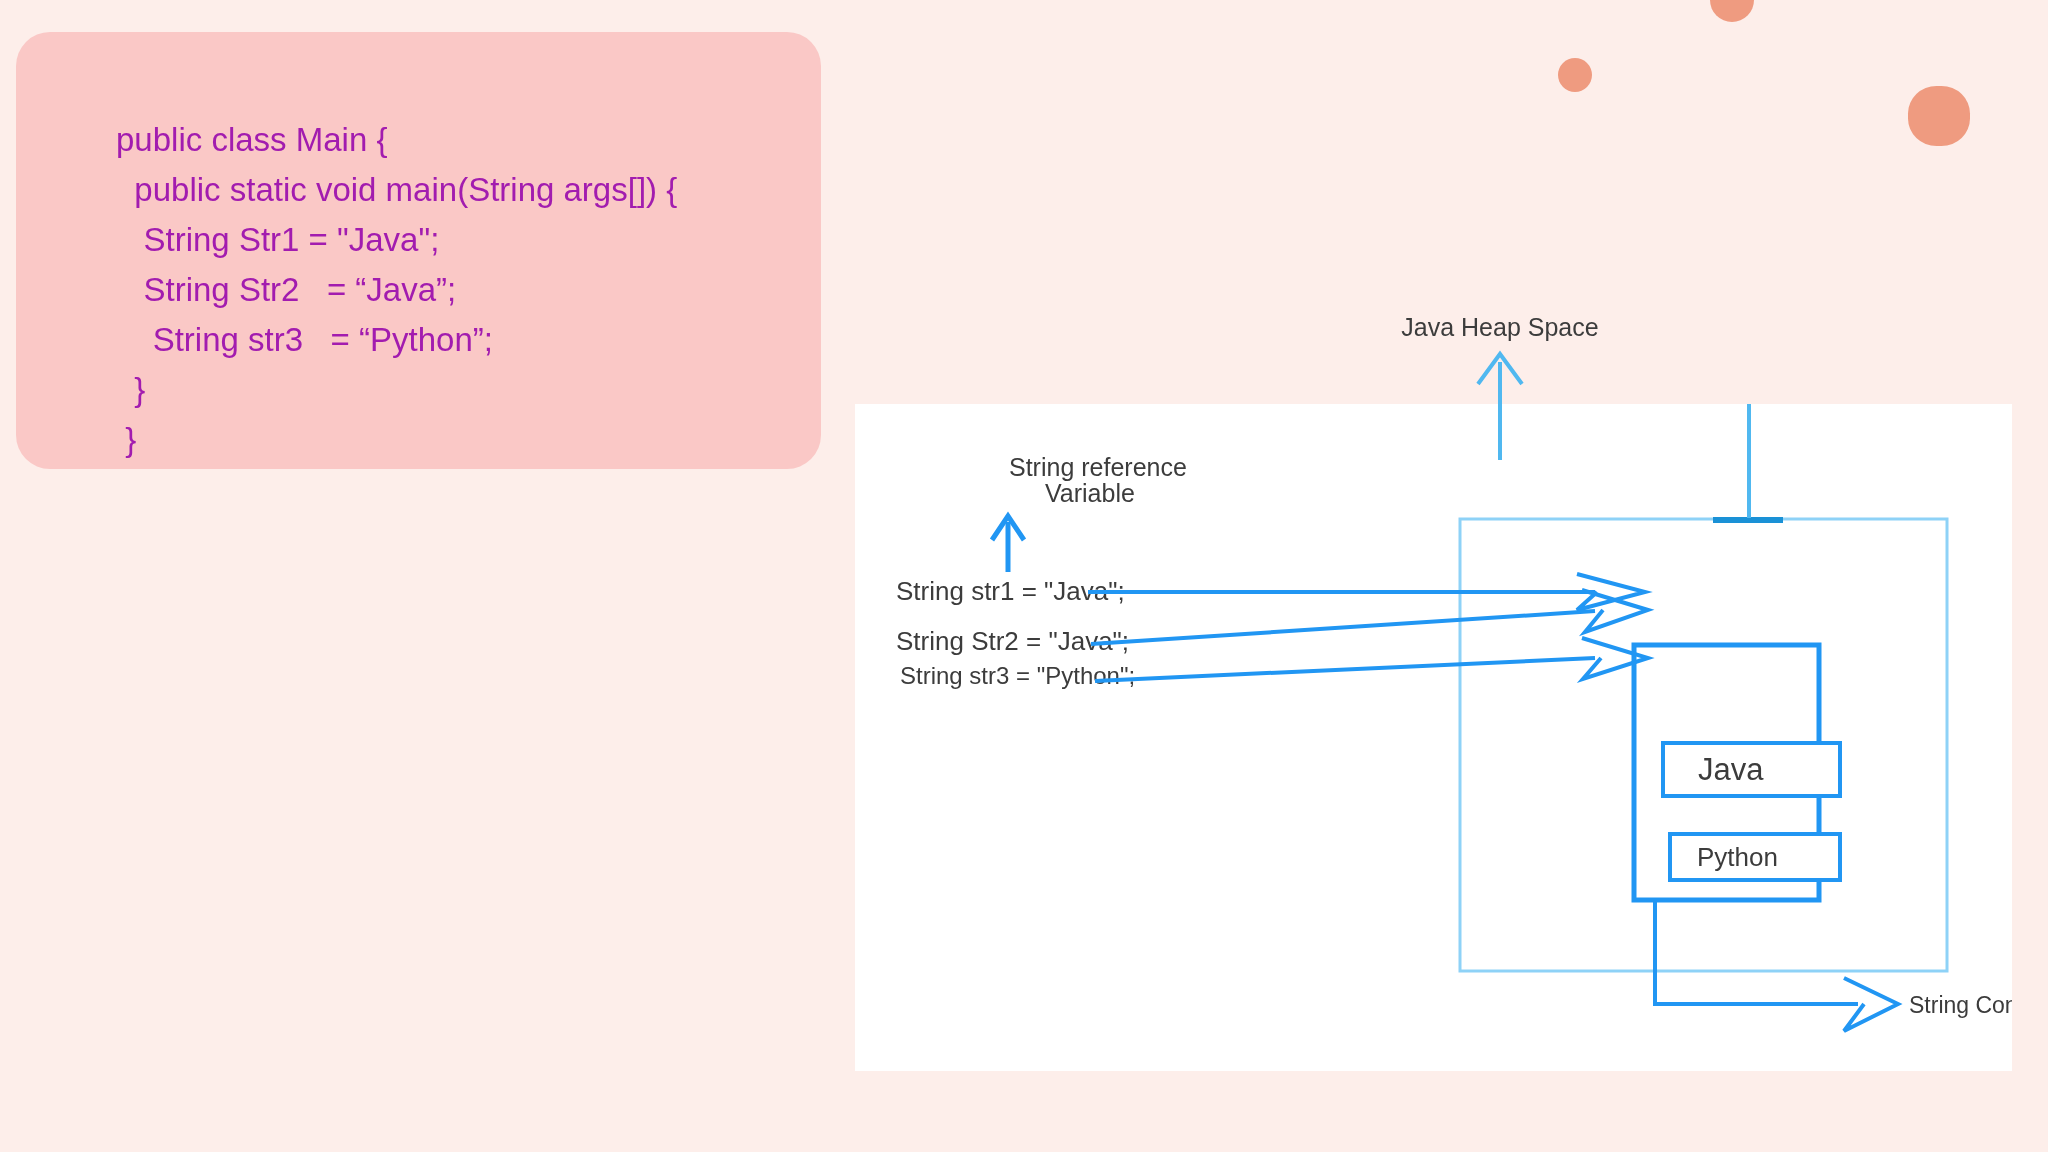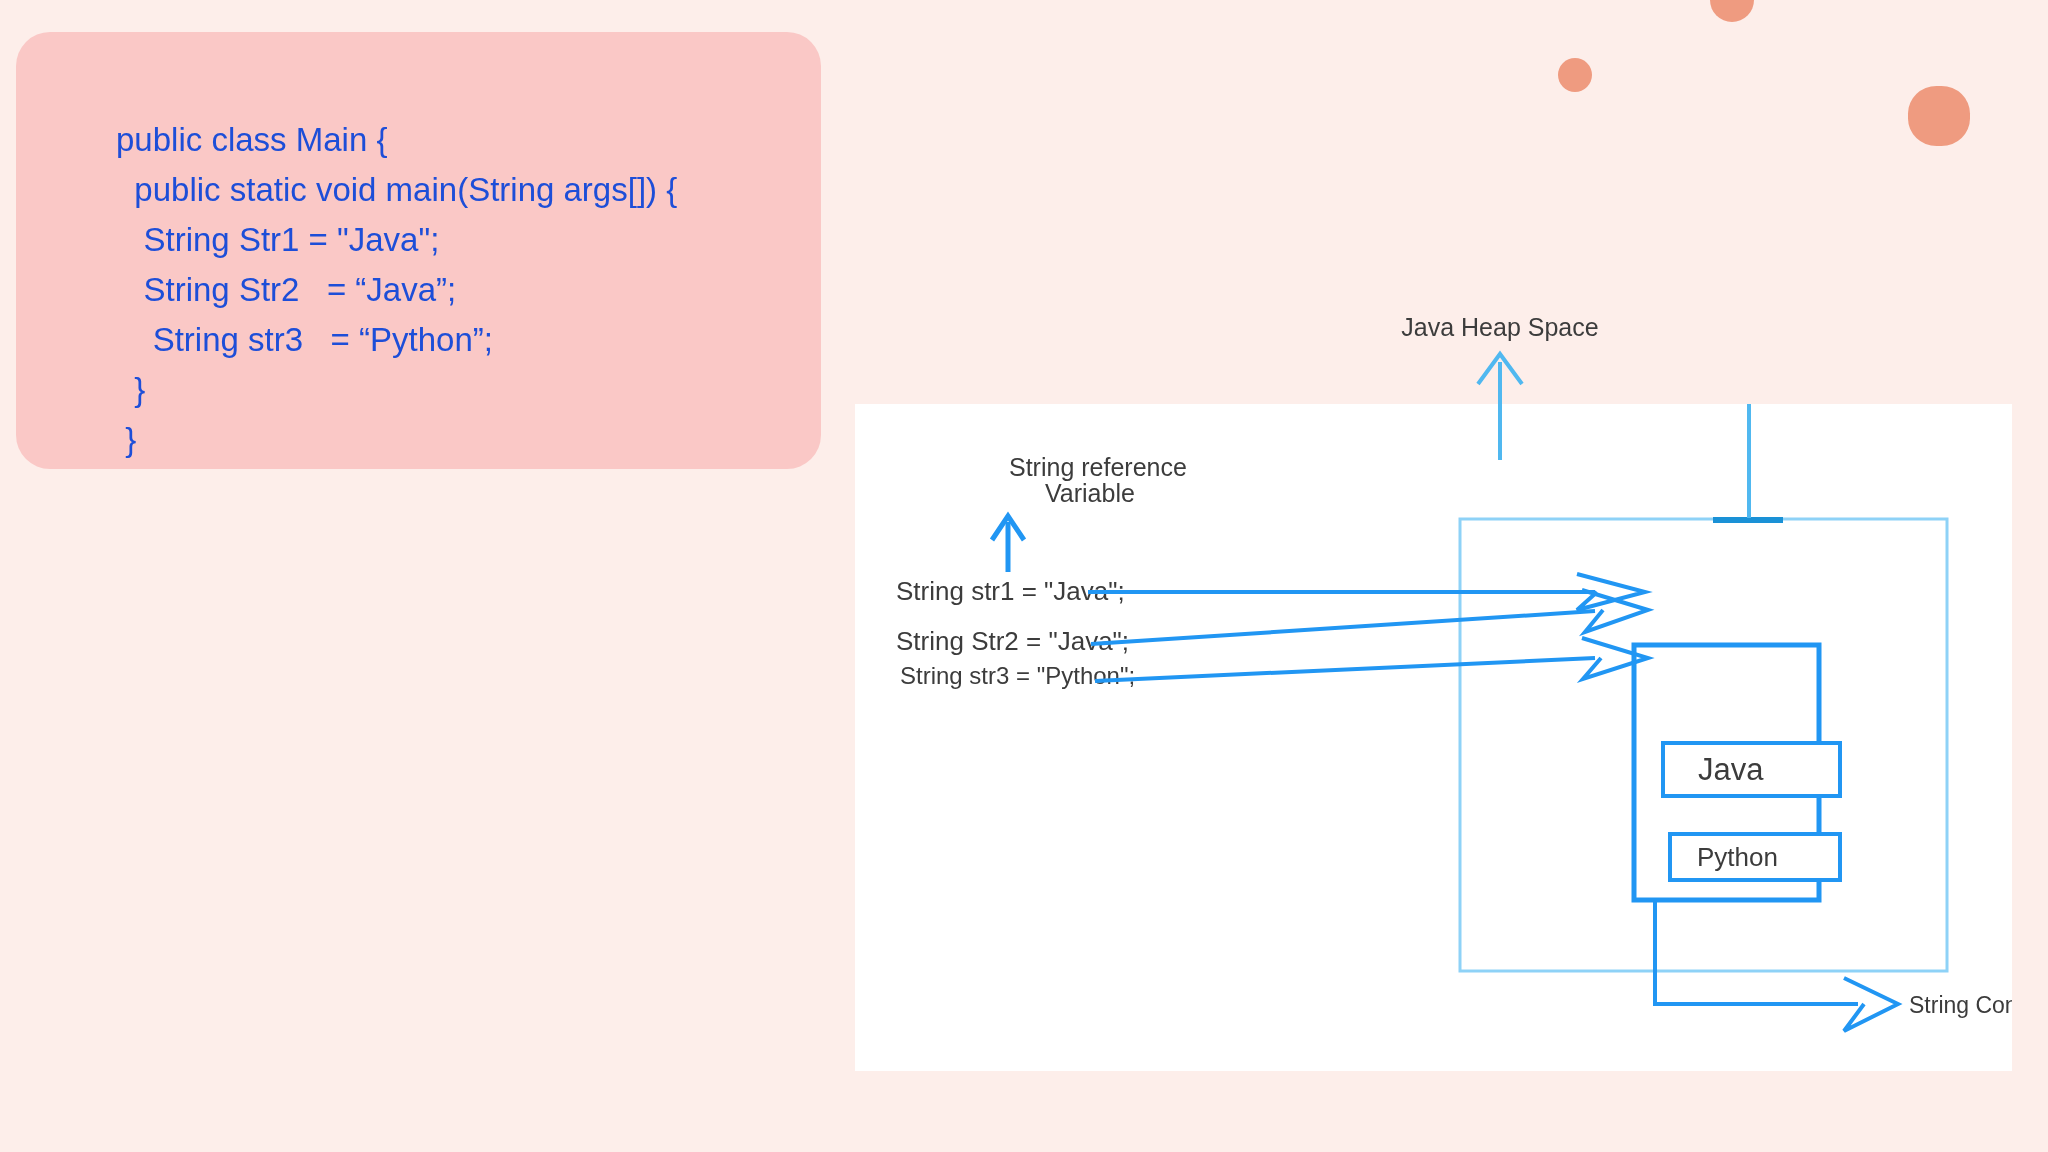--- a/index.html
+++ b/index.html
@@ -35,21 +35,21 @@
     background: #fac8c6;
     border-radius: 34px;
   }
   #code-block {
     position: absolute;
     left: 100px;
     top: 50px;
     font-family: "Liberation Sans", sans-serif;
     font-size: 33px;
     line-height: 50px;
-    color: #1d4ed8;
+    color: #a21caf;
     white-space: pre;
     letter-spacing: 0px;
   }
 
   
   #diagram-panel {
     position: absolute;
     left: 855px;
     top: 404px;
     width: 1157px;

